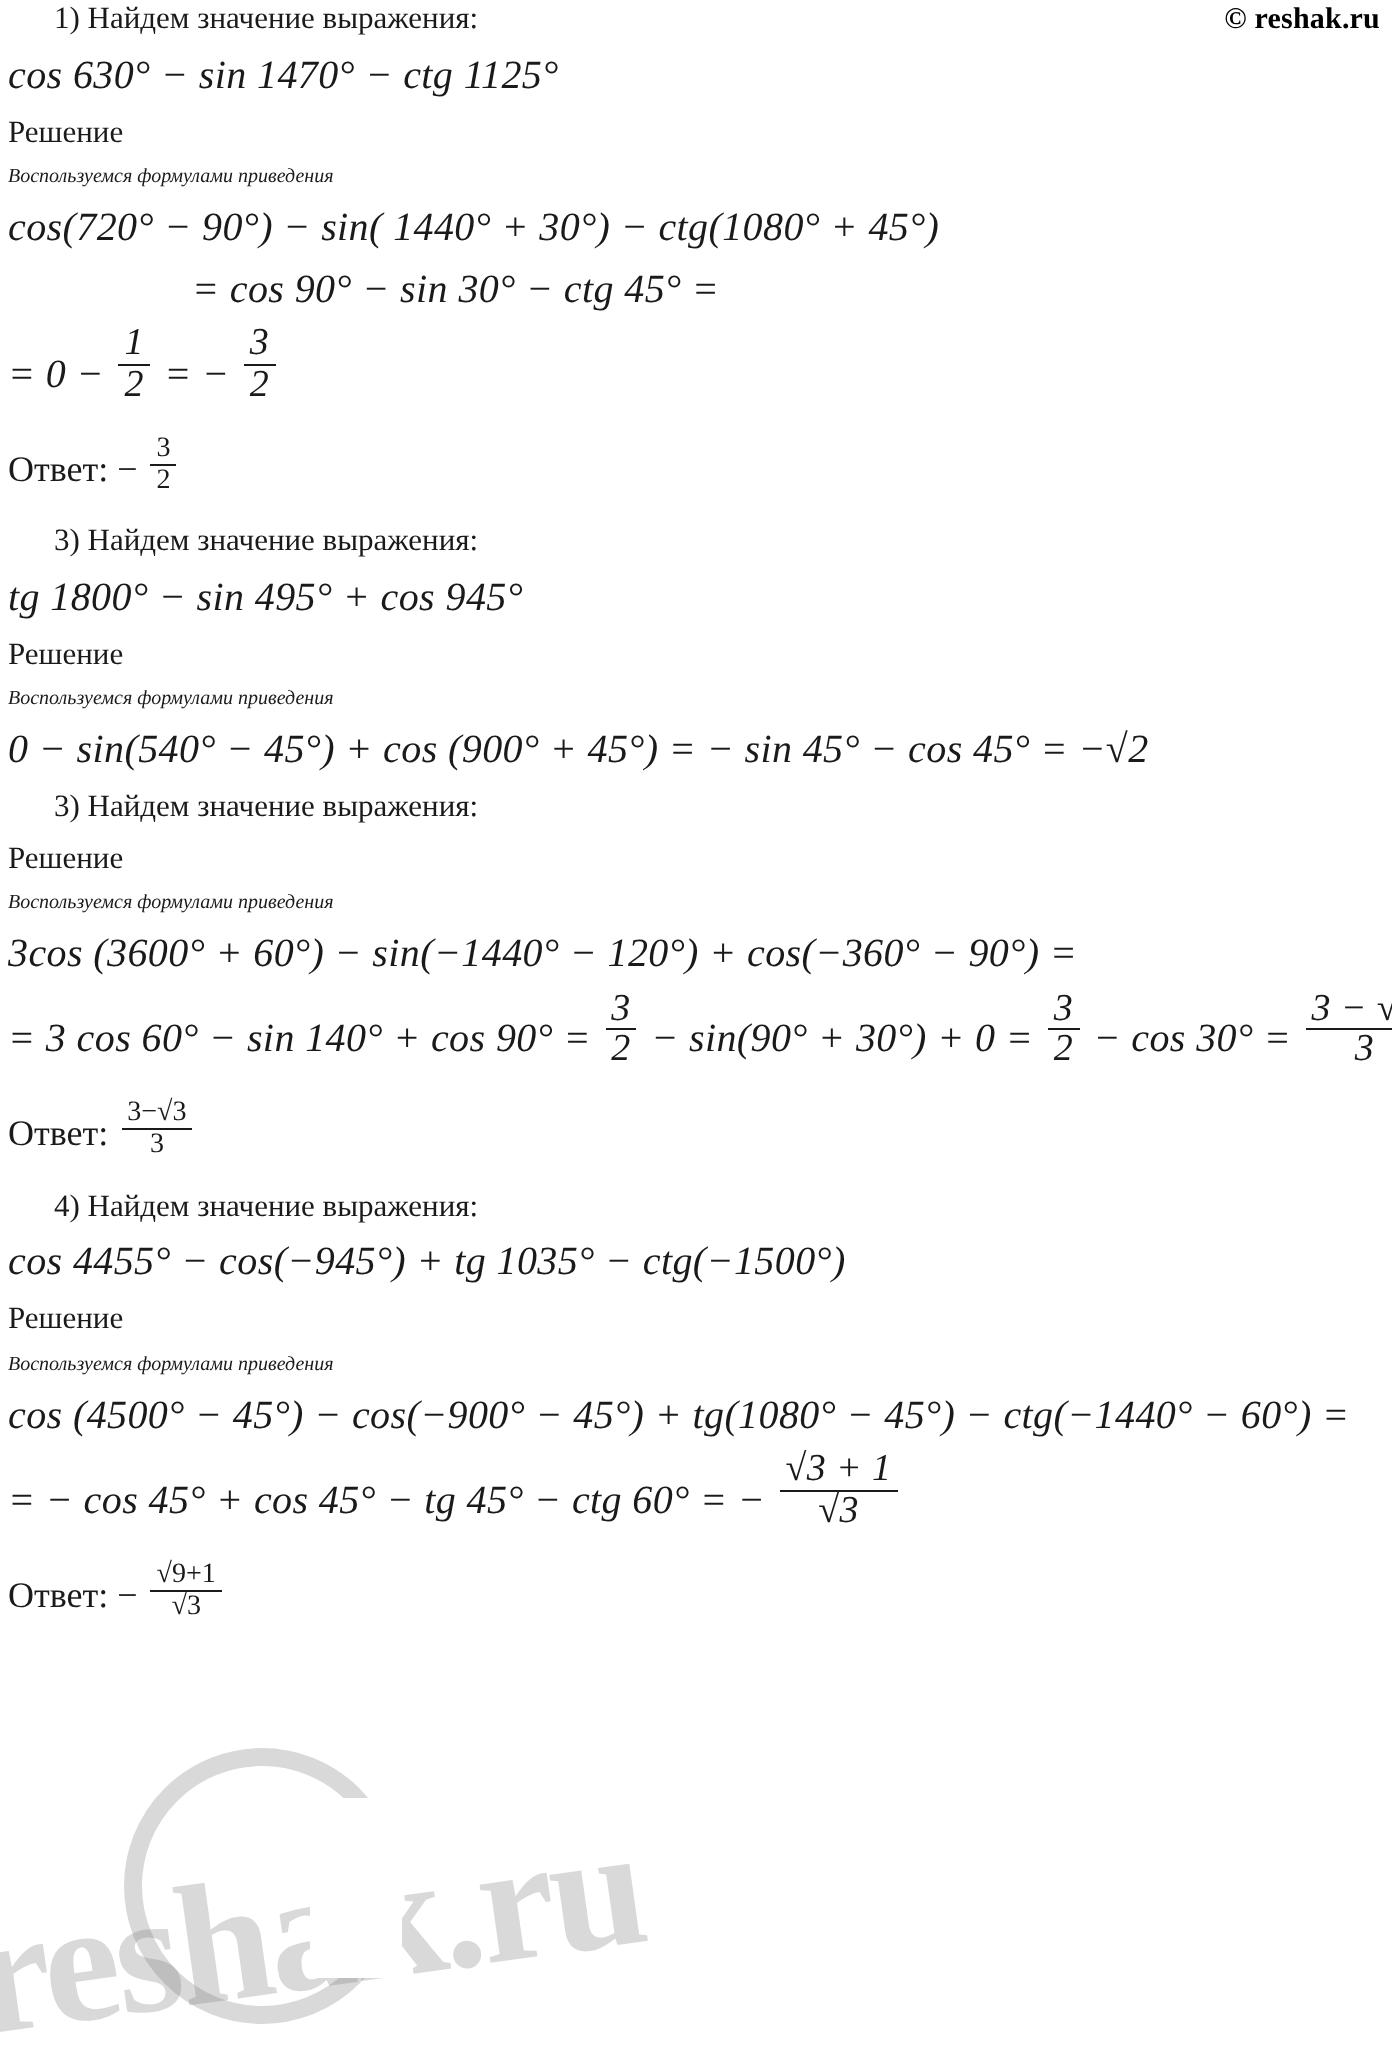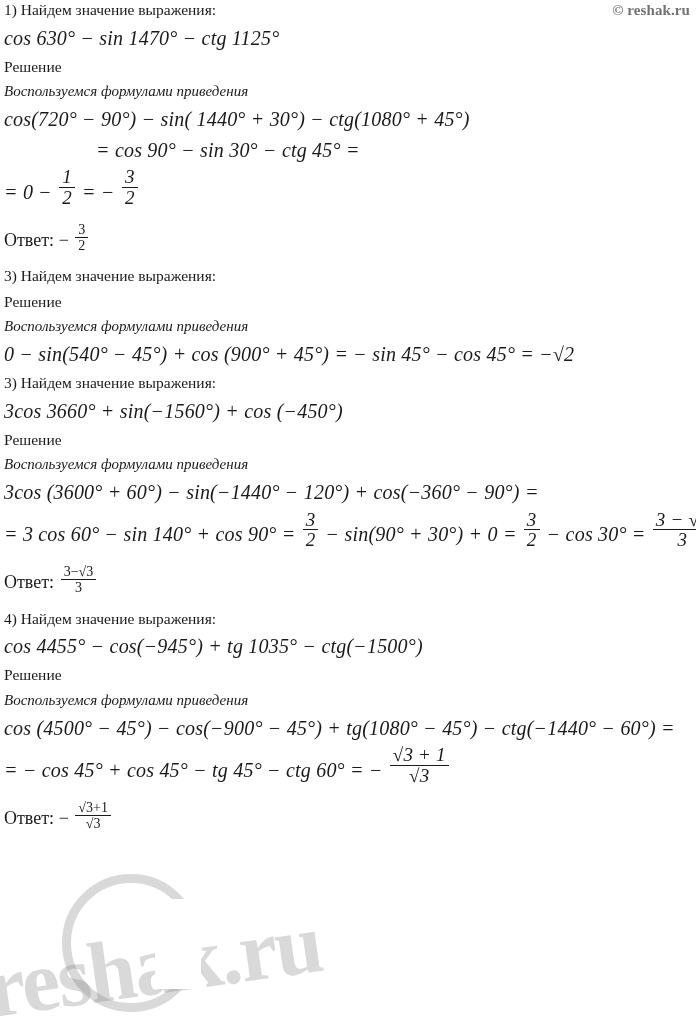--- a/index.html
+++ b/index.html
@@ -22,50 +22,51 @@
     padding: 0;
     box-sizing: border-box;
   }
   .copyright {
     position: absolute;
     top: 2px;
     right: 6px;
     font-family: "Liberation Serif", serif;
     font-size: 15px;
     font-weight: bold;
-    color: #737373;
+    color: #000000;
     letter-spacing: 0.1px;
     margin-left: 44px;
   }
   .content {
     padding: 2px 8px 0 4px;
   }
   .line {
     font-size: 15.5px;
     line-height: 1.0;
     margin: 0 0 11px 0;
     white-space: nowrap;
   }
   .task-title {
     font-size: 15.5px;
     margin-bottom: 10px;
+    margin-left: 23px;
   }
   .expr {
     font-family: "Liberation Serif", serif;
     font-size: 20px;
     letter-spacing: 0.2px;
     font-style: italic;
   }
   .solution-word {
     font-size: 15.5px;
     margin-bottom: 10px;
   }
   .italic-note {
     font-style: italic;
-    font-size: 15px;
+    font-size: 10px;
     margin-bottom: 10px;
   }
   .answer {
     font-size: 18px;
     margin-bottom: 11px;
   }
   
   .frac {
     display: inline-block;
     vertical-align: -0.45em;
@@ -160,26 +161,26 @@
     <div class="line answer twoline">
       <span>Ответ:</span>
       <span>−</span>
       <span class="frac small">
         <span class="num">3</span>
         <span class="den">2</span>
       </span>
     </div>
 
     <div class="line task-title">3) Найдем значение выражения:</div>
+    <div class="line expr">tg 1800° − sin 495° + cos 945°</div>
     <div class="line solution-word">Решение</div>
     <div class="line italic-note">Воспользуемся формулами приведения</div>
     <div class="line expr">0 − sin(540° − 45°) + cos (900° + 45°) = − sin 45° − cos 45° = −√2</div>
 
     <div class="line task-title">3) Найдем значение выражения:</div>
-    <div class="line expr">3cos  3660° + sin(−1560°) + cos (−450°)</div>
     <div class="line solution-word">Решение</div>
     <div class="line italic-note">Воспользуемся формулами приведения</div>
     <div class="line expr">3cos (3600° + 60°) − sin(−1440° − 120°) + cos(−360° − 90°) =</div>
     <div class="line expr twoline">
       <span>= 3 cos 60° − sin 140° + cos 90° =</span>
       <span class="frac">
         <span class="num">3</span>
         <span class="den">2</span>
       </span>
       <span>− sin(90° + 30°) + 0 =</span>
@@ -210,21 +211,21 @@
       <span>= − cos 45° + cos 45° − tg 45° − ctg 60° = −</span>
       <span class="frac">
         <span class="num">√3 + 1</span>
         <span class="den">√3</span>
       </span>
     </div>
     <div class="line answer">
       <span>Ответ:</span>
       <span>−</span>
       <span class="frac small">
-        <span class="num">√3+1</span>
+        <span class="num">√9+1</span>
         <span class="den">√3</span>
       </span>
     </div>
 
   </div>
 
   <div class="watermark">reshak.ru</div>
   <div class="wm-c"></div>
 
 </div>

